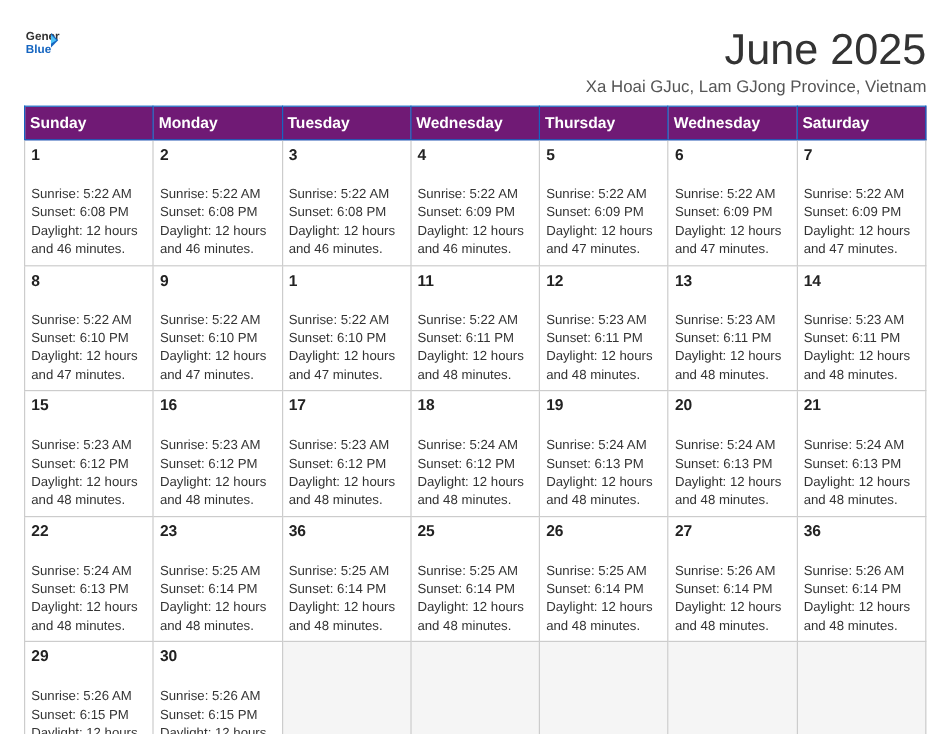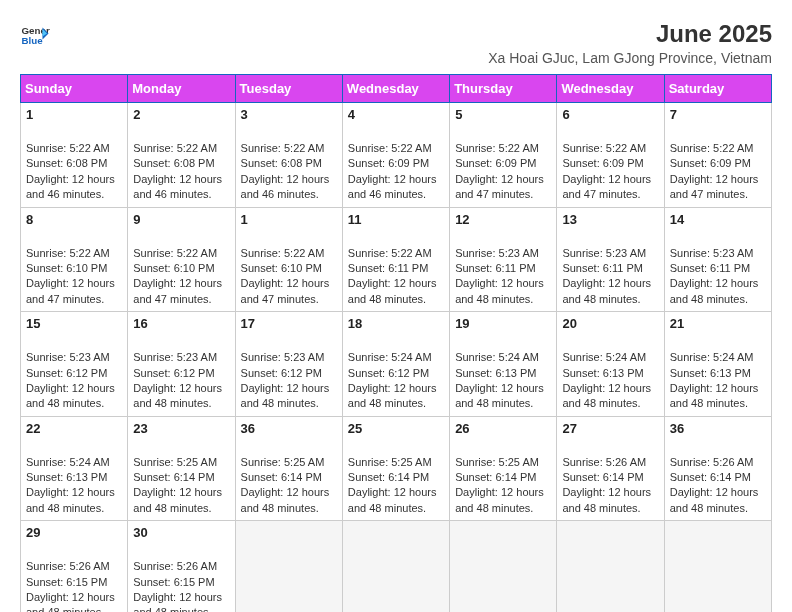--- a/index.html
+++ b/index.html
@@ -22,36 +22,36 @@
       gap: 4px;
     }
     .logo-icon {
       width: 30px;
       height: 30px;
     }
     .title-area {
       text-align: right;
     }
     .main-title {
-      font-size: 24px;
-      font-weight: bold;
+      font-size: 36px;
+      font-weight: normal;
       color: #333;
     }
     .subtitle {
       font-size: 14px;
       color: #555;
       margin-top: 2px;
     }
     .calendar {
       width: 100%;
       border-collapse: collapse;
       margin-top: 8px;
     }
     .calendar th {
-      background-color: #d946ef;
+      background-color: #701a75;
       color: #fff;
       padding: 6px 4px;
       text-align: left;
       font-size: 13px;
       font-weight: bold;
       border: 1px solid #1565c0;
     }
     .calendar td {
       border: 1px solid #ccc;
       vertical-align: top;

